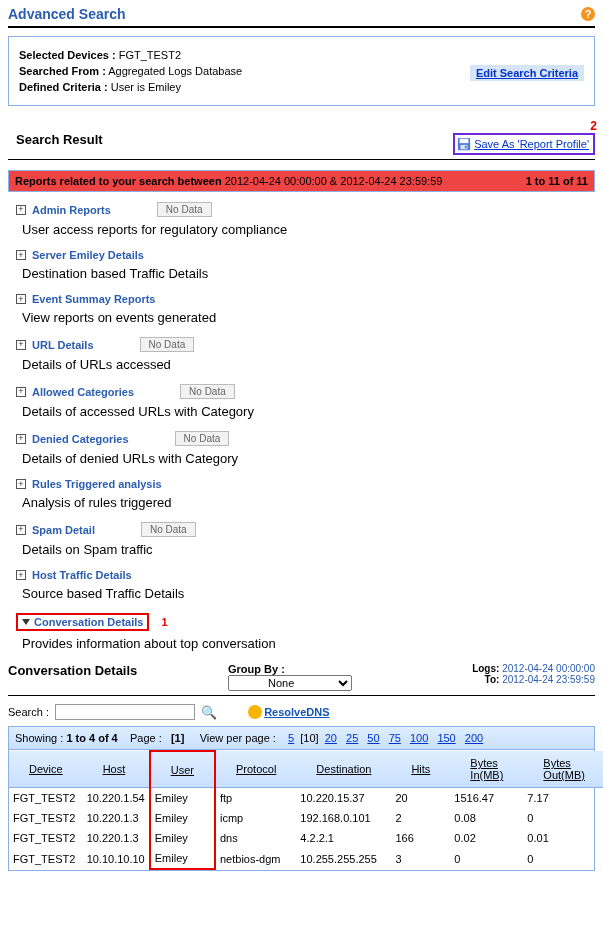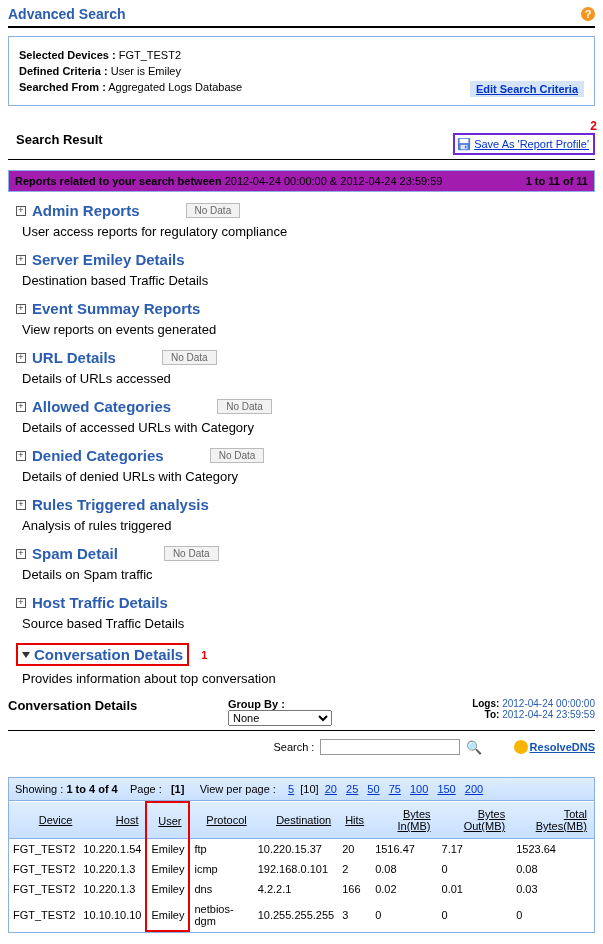--- a/index.html
+++ b/index.html
@@ -65,39 +65,39 @@
   }
   .callout-num {
     color: #e60000;
     font-weight: bold;
     font-size: 12px;
     position: absolute;
   }
 
   .summary-bar {
     border: 1px solid #8ab0e6;
-    background: #a21caf;
+    background: #ef4444;
     padding: 4px 6px;
     display: flex;
     justify-content: space-between;
     margin-top: 10px;
   }
 
   .report-list { margin: 10px 0 6px 8px; }
   .report-item { margin: 8px 0 12px 0; }
   .report-head {
     display: flex; align-items: center; gap: 6px;
   }
   .expand-box {
     width: 10px; height: 10px;
     border: 1px solid #555;
     display:inline-flex; align-items:center; justify-content:center;
     font-size: 9px; line-height:1; color:#333; background:#fff;
   }
-  .report-title { color: #2b5db0; font-weight: bold; font-size: 15px; }
+  .report-title { color: #2b5db0; font-weight: bold; font-size: 11px; }
   .nodata-btn {
     font-size: 10px; color: #666; background:#f2f2f2;
     border:1px solid #bbb; padding: 1px 8px; margin-left: 40px;
   }
   .report-desc { margin: 5px 0 0 6px; font-size: 13px; }
 
   .red-box {
     border: 2px solid #e60000;
     padding: 1px 4px;
     display: inline-flex;
@@ -110,45 +110,45 @@
     display:inline-block;
   }
 
   .detail-head {
     display: flex; align-items: flex-start; margin-top: 10px;
     font-size: 11px;
   }
   .detail-head h3 { font-size: 13px; margin:0; font-weight:bold; flex:0 0 220px; }
   .groupby { flex:1; }
   .groupby select {
-    width: 104px; font-size:11px;
+    width: 124px; font-size:11px;padding-left:35px;
   }
   .dates { text-align:right; font-size:10px; }
   .dates b { color:#000; }
   .dates span.val { color:#2b5db0; }
 
   .search-row {
-    text-align: right; margin: 4px 0 22px 0;
-    display:flex; justify-content:flex-end; align-items:center; gap:6px;
+    text-align: right; margin: 4px 0 6px 0;
+    display:flex; align-items:center; gap:6px;
   }
   .search-row input { width:140px; font-size:11px; border:1px solid #999; height:16px; }
   .mag-icon { font-size:13px; color:#1354b5; }
   .resolvedns { color:#1354b5; text-decoration:underline; font-weight:bold; margin-left:25px; display:inline-flex; align-items:center; gap:2px;}
   .gear { width:14px;height:14px;border-radius:50%;background:#f7b500;display:inline-block;position:relative;}
 
   .data-table-wrap { border:1px solid #8ab0e6; }
   .pager-bar {
     background: linear-gradient(#dfeeff,#c8e0ff);
     padding: 5px 6px; font-size:11px;
     border-bottom:1px solid #8ab0e6;
   }
   .pager-bar a { margin:0 3px; }
   table.data { width:100%; border-collapse: collapse; font-size:11px; }
   table.data th {
-    text-align:right; padding:6px 7px;
+    text-align:left; padding:6px 20px;
     background: linear-gradient(#dfeeff,#c8e0ff);
     text-decoration: underline; color:#000; font-weight:normal;
     border-bottom:1px solid #8ab0e6;
   }
   table.data td { padding:4px 4px; }
   .user-col-box {
     border-left:2px solid #e60000;
     border-right:2px solid #e60000;
   }
   .user-col-top { border-top:2px solid #e60000; }
@@ -164,27 +164,27 @@
   <span class="help-icon">?</span>
 </div>
 <hr class="thick">
 
 <div class="criteria-box">
   <div class="criteria-row">
     <b>Selected Devices :</b>
     <span>FGT_TEST2</span>
   </div>
   <div class="criteria-row">
-    <b>Defined Criteria :</b>
-    <span>User is Emiley</span>
-  </div>
-  <div class="criteria-row">
     <b>Searched From :</b>
     <span>Aggregated Logs Database</span>
     <a class="edit-link">Edit Search Criteria</a>
+  </div>
+  <div class="criteria-row">
+    <b>Defined Criteria :</b>
+    <span>User is Emiley</span>
   </div>
 </div>
 
 <div class="section-head">
   <h3>Search  Result</h3>
   <span style="position:relative;">
     <span class="callout-num" style="top:-14px; right:-2px;">2</span>
     <span class="save-highlight">
       <svg class="floppy" viewBox="0 0 16 16">
         <rect x="1" y="1" width="14" height="14" fill="#4f7bd9" rx="1"></rect>

